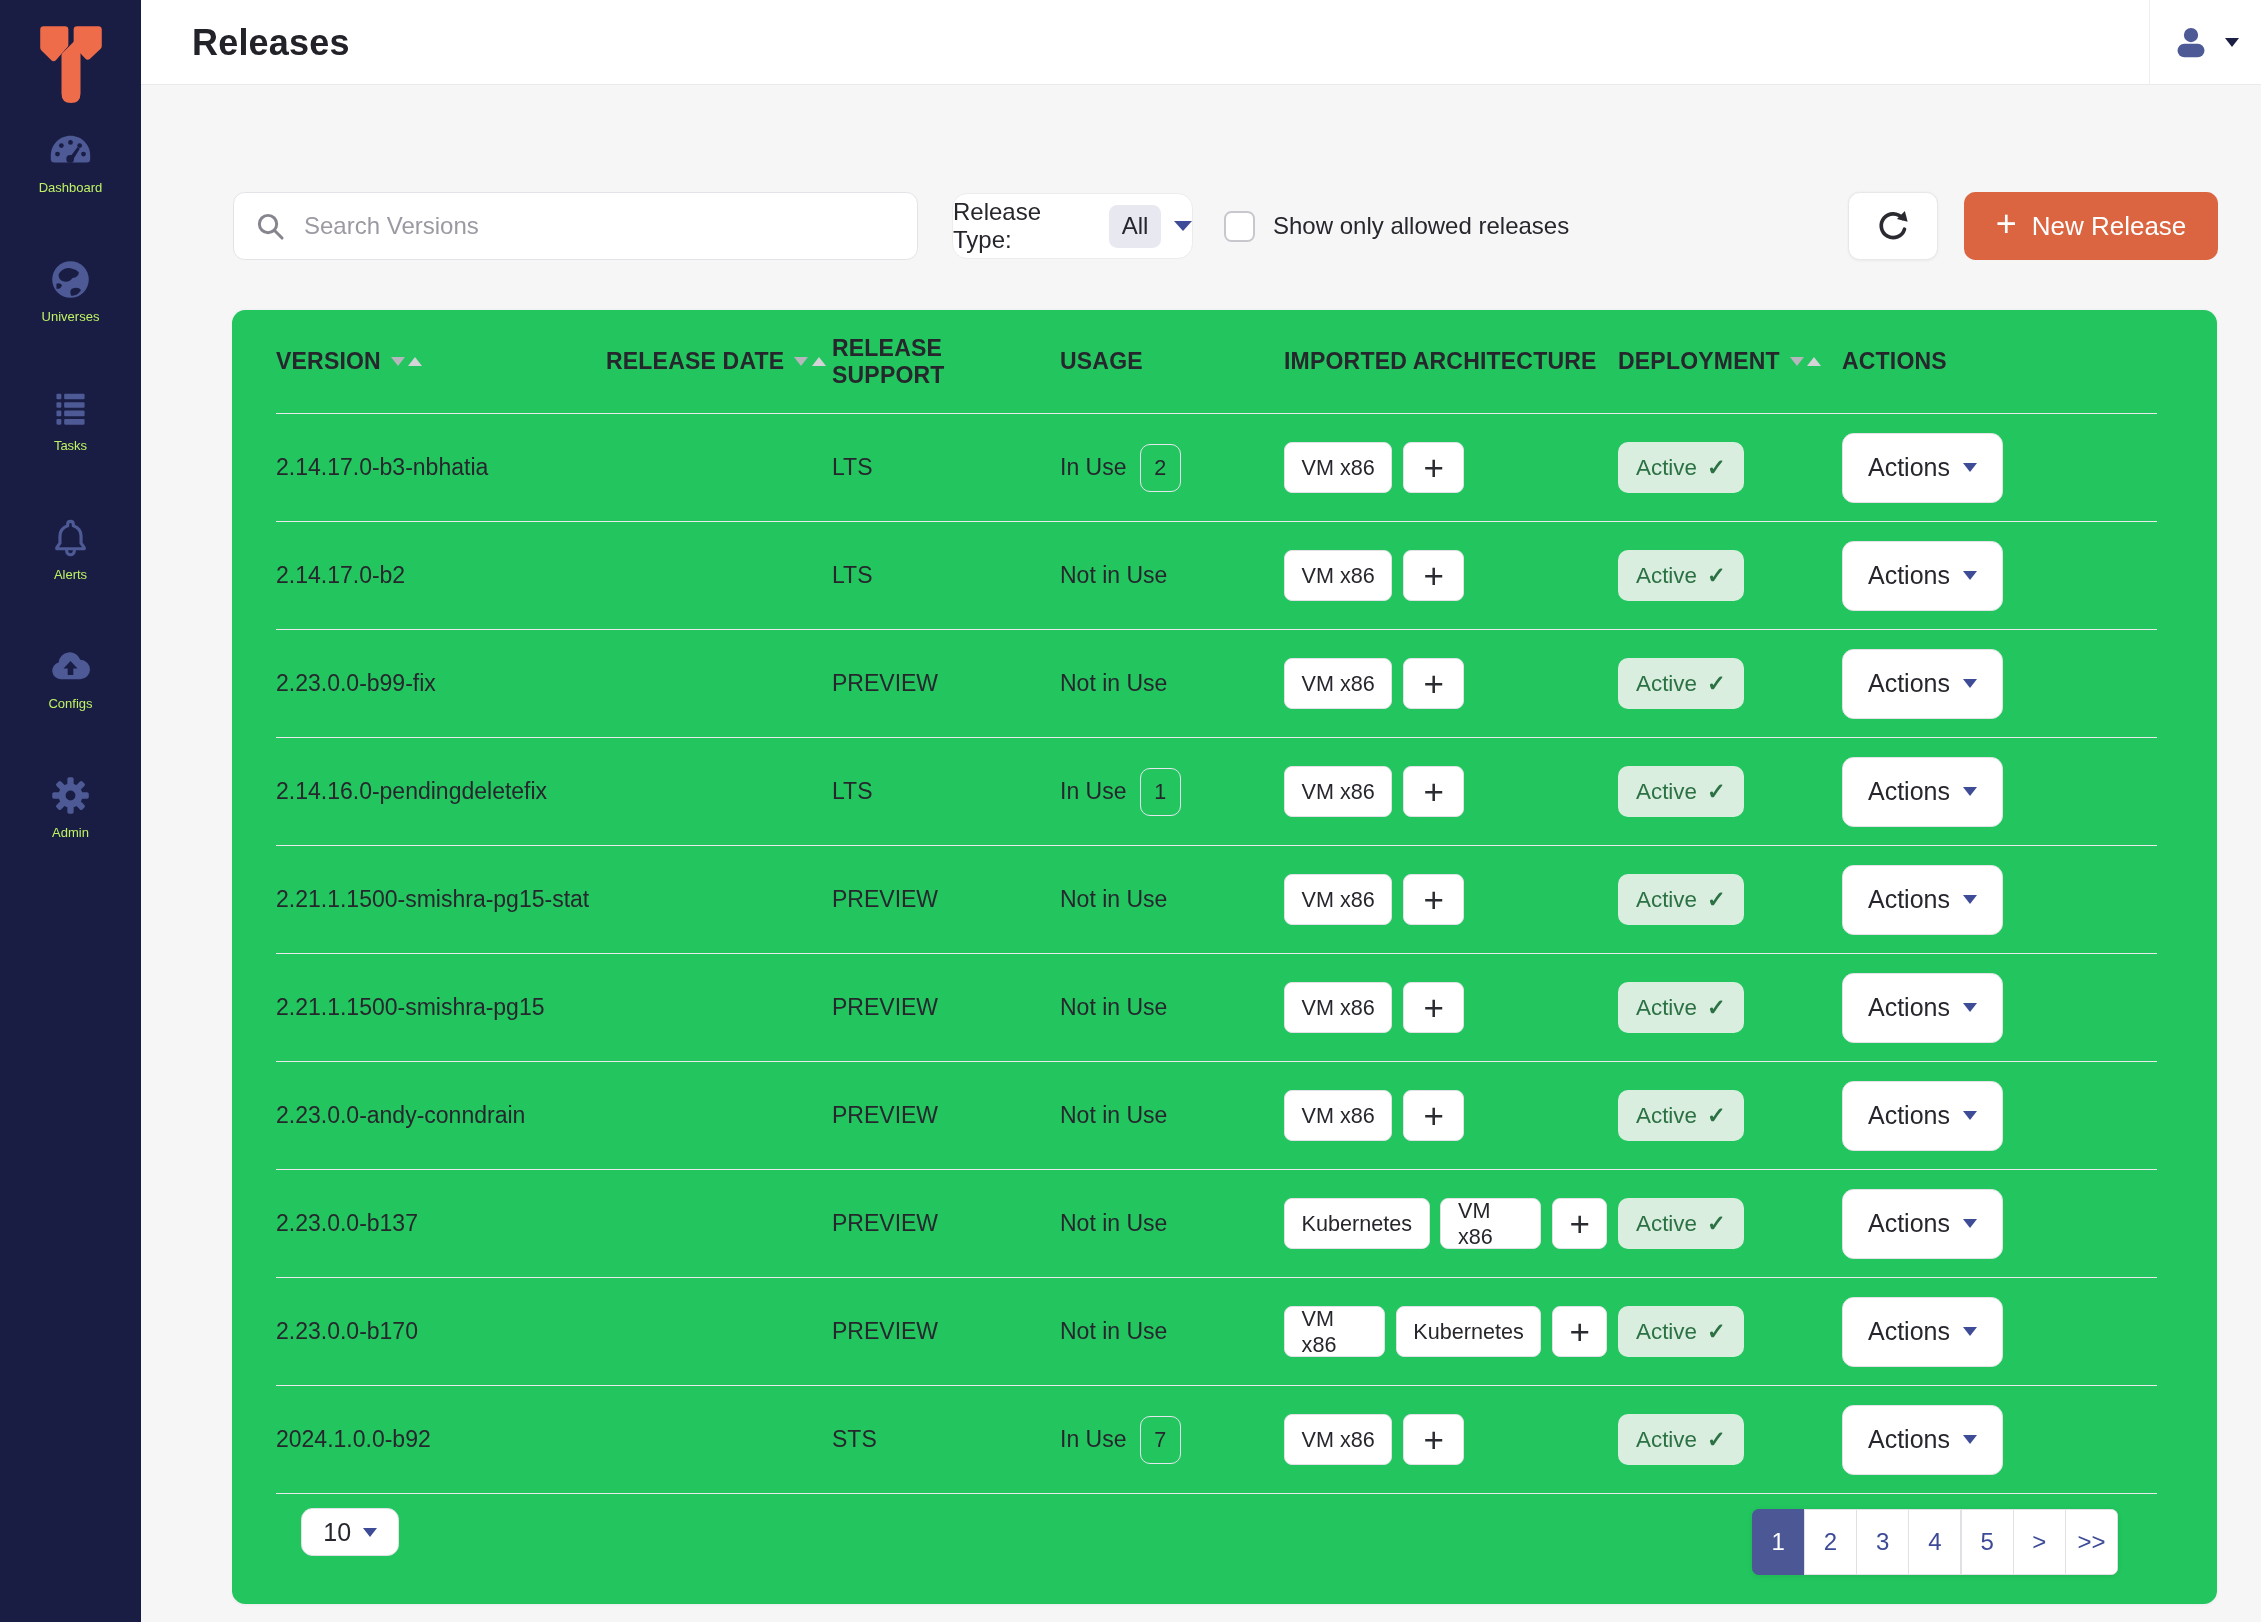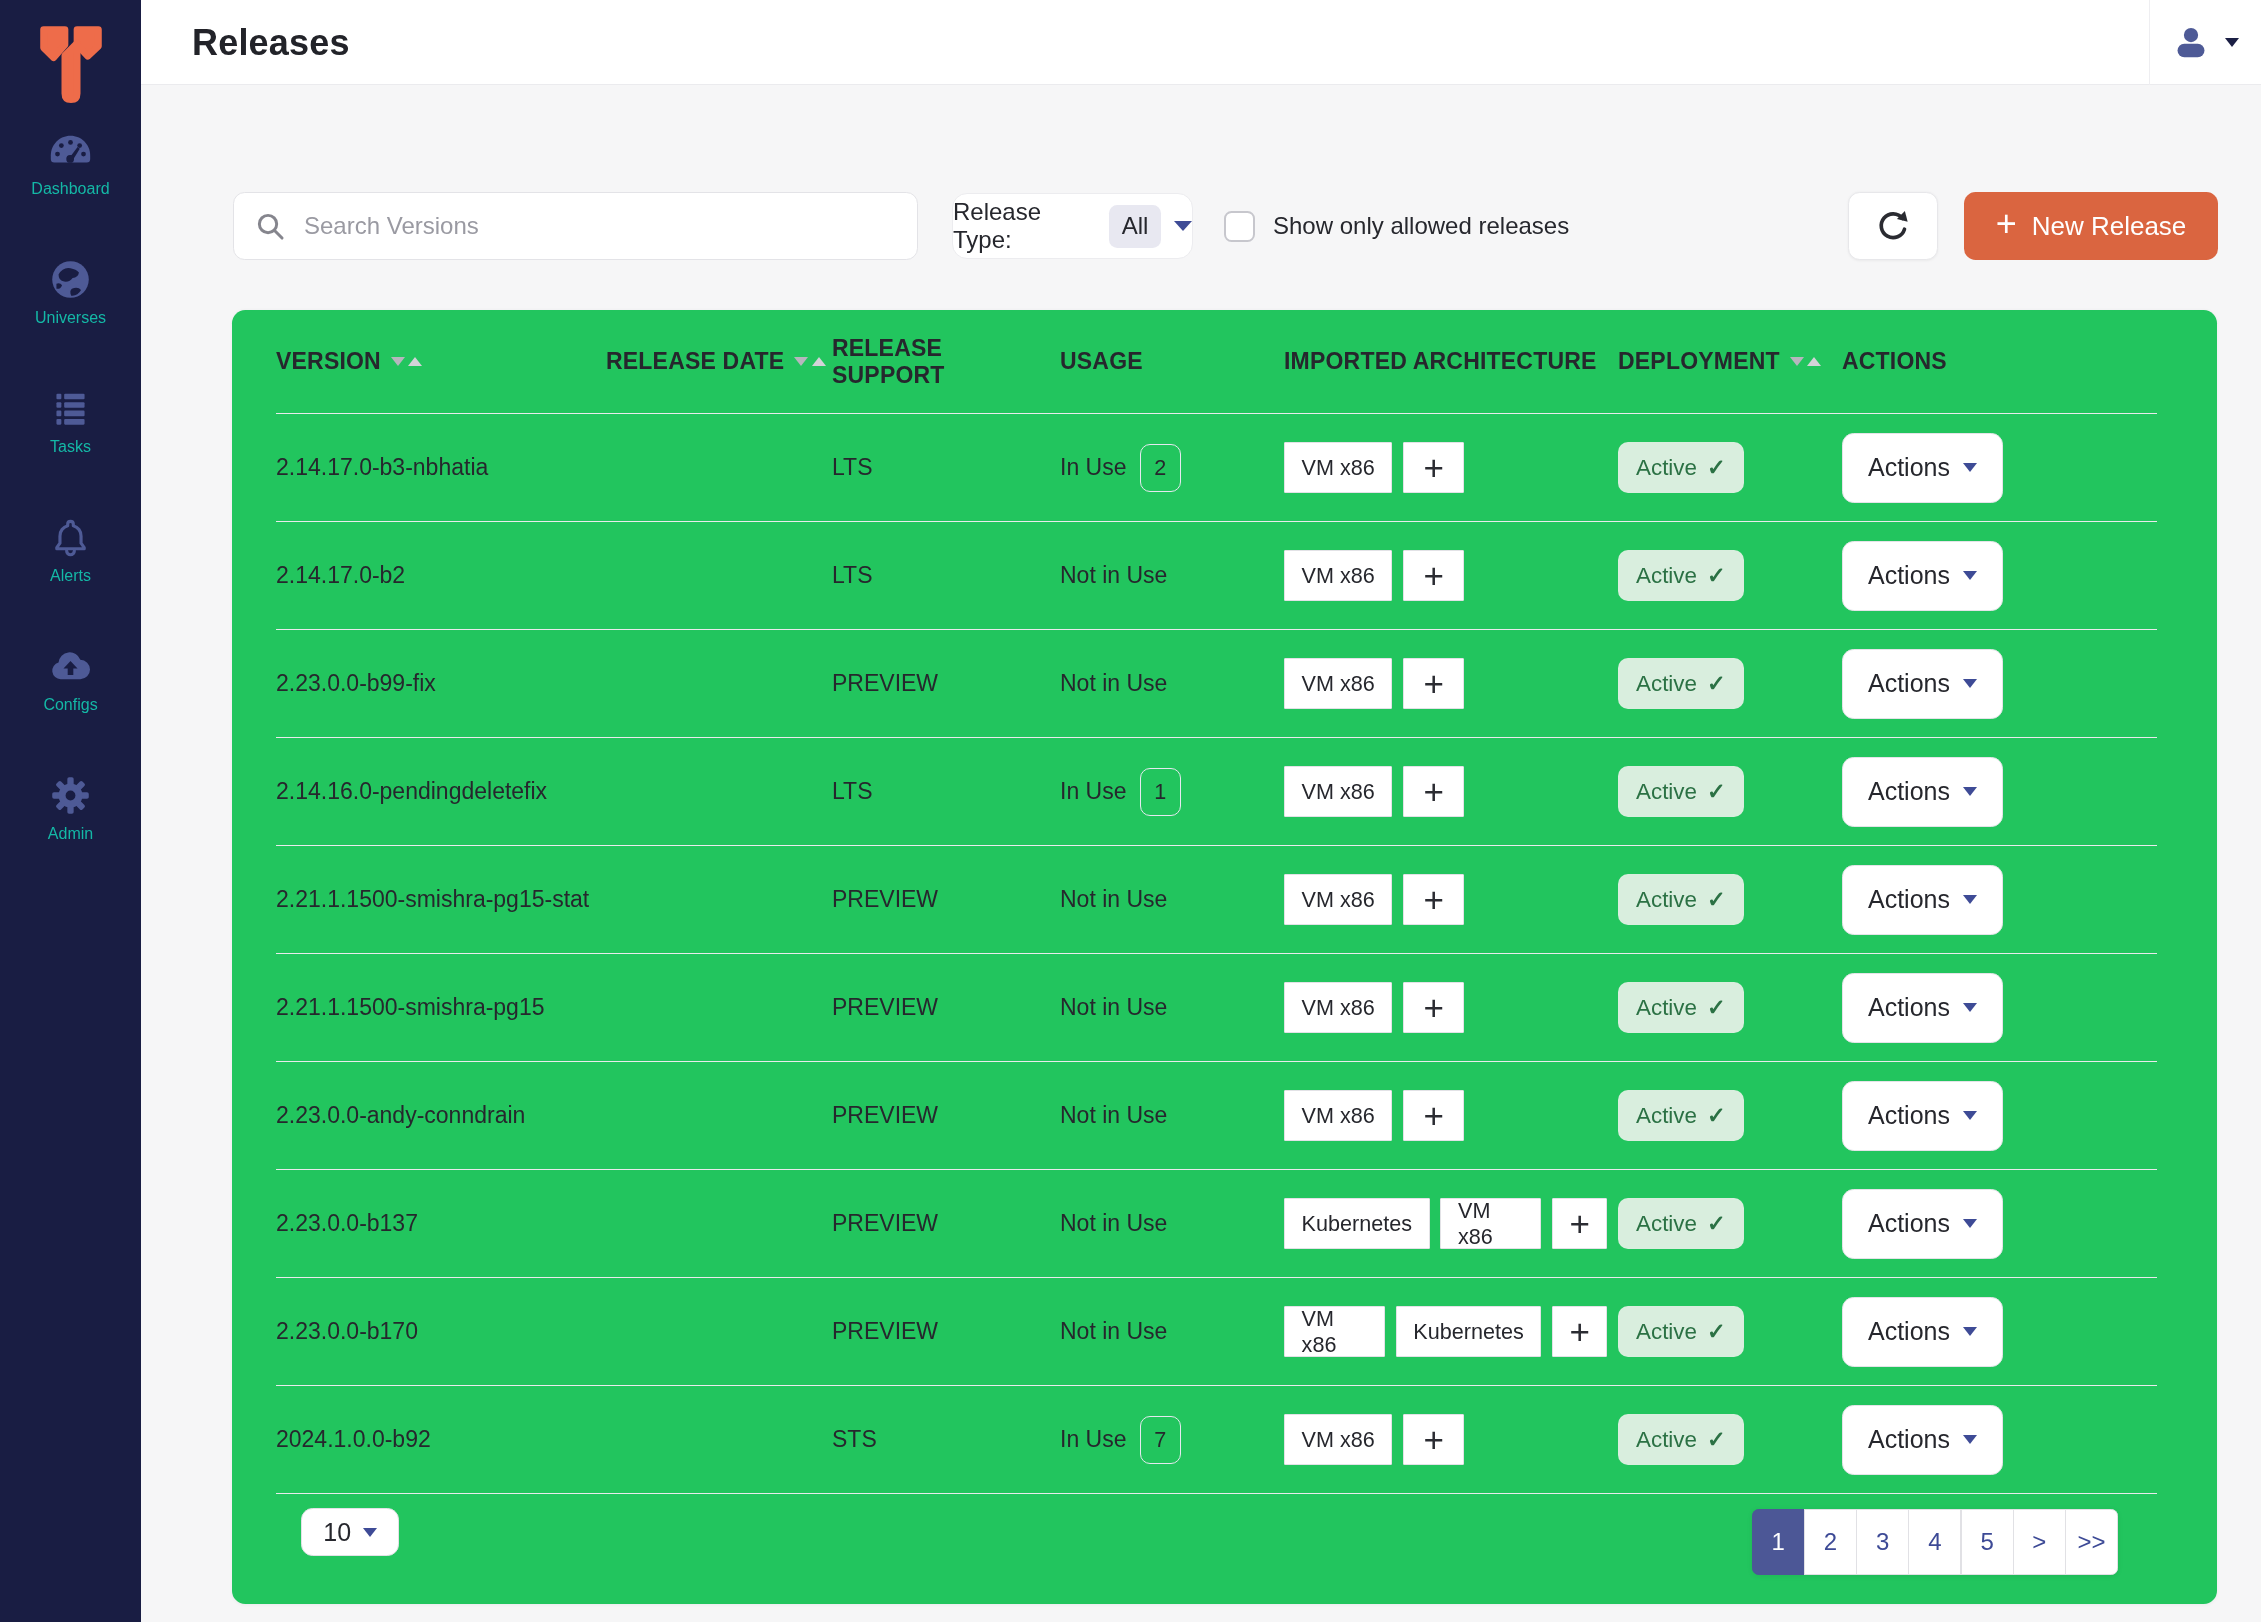--- a/index.html
+++ b/index.html
@@ -7,21 +7,21 @@
     font-family:"Liberation Sans", sans-serif; background:#f6f6f7; }
 
   
   .sidebar { position:absolute; left:0; top:0; width:141px; height:1623px; background:#191D43; z-index:5; }
   .logo-wrap { margin:16.6px auto 0; width:83px; height:93px; display:flex; align-items:center; justify-content:center; }
   .logo-wrap svg { width:76px; height:86px; }
   .nav { margin-top:8.3px; }
   .nav-item { height:129px; display:flex; flex-direction:column; align-items:center; padding-top:10px; cursor:pointer; }
   .nav-icon { width:46px; height:46px; display:flex; align-items:center; justify-content:center; }
   .nav-icon svg { width:45px; height:45px; }
-  .nav-label { margin-top:6.6px; font-size:16px; color:#14b8a6; }
+  .nav-label { margin-top:6.6px; font-size:13px; color:#bef264; }
 
   
   .topbar { position:absolute; left:141px; top:0; width:2120px; height:85px; background:#fff; border-bottom:0.8px solid #ebebee; z-index:4; }
   .page-title { position:absolute; left:51px; top:0; height:85px; display:flex; align-items:center;
     font-size:36px; font-weight:700; color:#222329; letter-spacing:0.2px; }
   .user-area { position:absolute; right:0; top:0; width:112px; height:85px; border-left:0.8px solid #eeeef1;
     display:flex; align-items:center; justify-content:center; gap:15px; cursor:pointer; }
   .user-area svg { width:38px; height:38px; }
 
   
@@ -59,21 +59,21 @@
   .th { font-size:20px; font-weight:700; color:#2e2f35; letter-spacing:0.2px; }
   .trow { height:108px; border-bottom:0.8px solid #eaeaec; }
   .cell { display:flex; align-items:center; font-size:23px; color:#26272d; }
   .sort { display:inline-flex; gap:3.3px; margin-left:10px; align-items:center; }
   .sc-down { width:0; height:0; border-left:7.5px solid transparent; border-right:7.5px solid transparent; border-top:9px solid #b6b6bd; }
   .sc-up   { width:0; height:0; border-left:7.5px solid transparent; border-right:7.5px solid transparent; border-bottom:9px solid #d3d3d8; }
 
   .count-badge { margin-left:13.3px; min-width:41px; height:48px; padding:0 10px; border:1.7px solid #e5e9ef;
     border-radius:10px; display:inline-flex; align-items:center; justify-content:center; font-size:21.6px; color:#26272d; }
   .chip { height:51px; padding:0 16.6px; margin-right:10.8px; background:#fff; border:1.7px solid #e2e2e6;
-    border-radius:1px; display:inline-flex; align-items:center; font-size:21.6px; color:#26272d; font-family:inherit; }
+    border-radius:8px; display:inline-flex; align-items:center; font-size:21.6px; color:#26272d; font-family:inherit; }
   .chip-plus { width:61px; padding:0; justify-content:center; font-size:35px; font-weight:400; color:#2b2c32; cursor:pointer; }
   .badge-active { height:51px; padding:0 18px; background:#d9eede; border-radius:10px; display:inline-flex;
     align-items:center; gap:10px; font-size:22.4px; font-weight:500; color:#2b7144; }
   .check { font-size:22.4px; font-weight:700; }
   .actions-btn { height:70px; padding:0 25px; background:#fff; border:1.7px solid #e4e4e8; border-radius:11.6px;
     display:inline-flex; align-items:center; gap:13.3px; font-size:25px; color:#26272d; font-family:inherit; cursor:pointer; }
 
   .caret { width:0; height:0; border-left:9px solid transparent; border-right:9px solid transparent; border-top:10.8px solid #3E4B96; }
   .caret-sm { border-left-width:7.5px; border-right-width:7.5px; border-top-width:9px; }
   .caret-dark { border-top-color:#1b1f44; }

